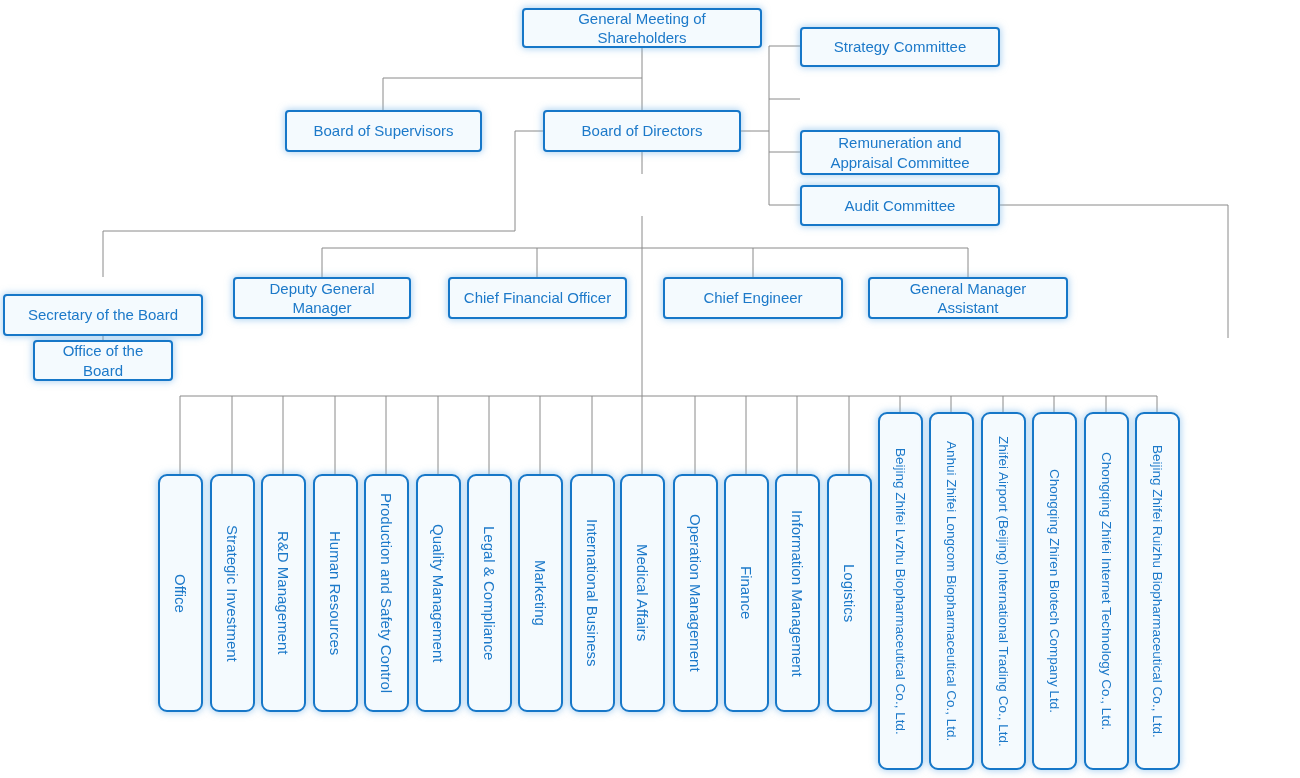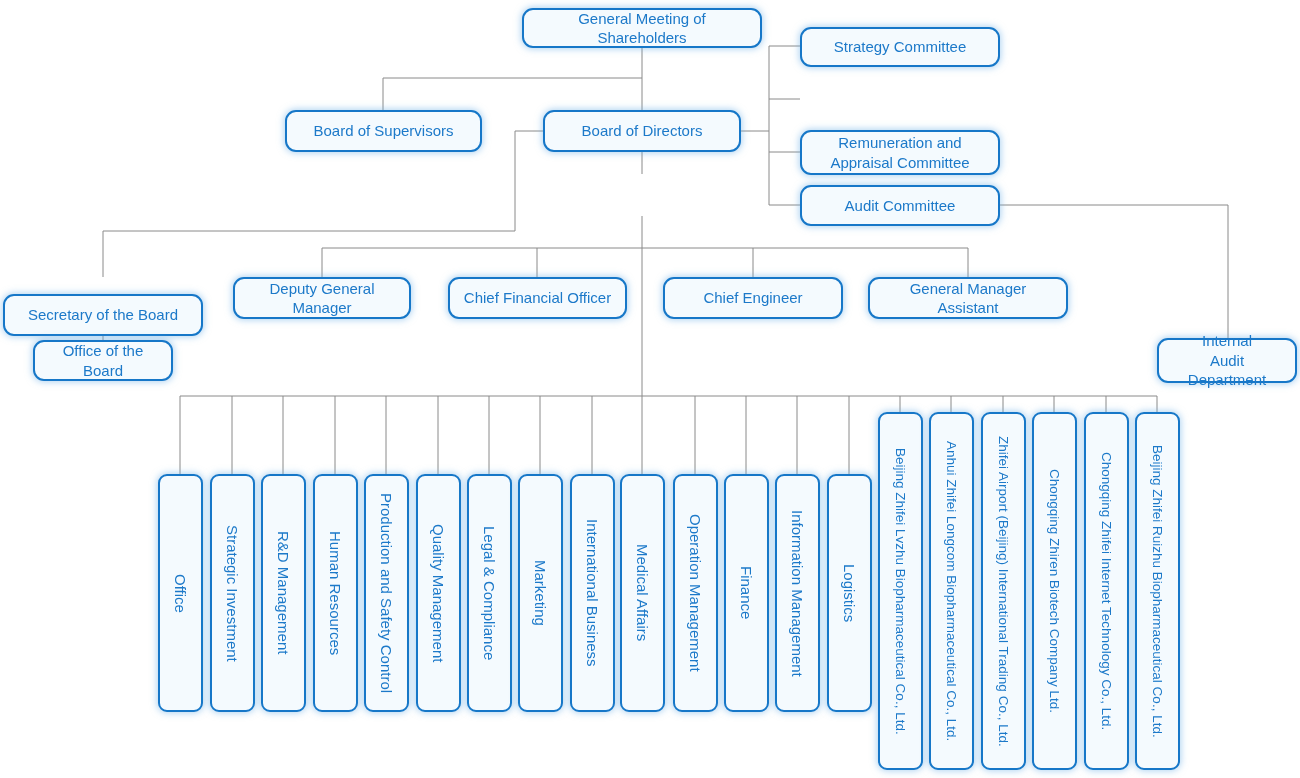--- a/index.html
+++ b/index.html
@@ -4,21 +4,21 @@
 <title>Organization Chart</title>
 <style>
   html,body{margin:0;padding:0;background:#ffffff;}
   #stage{
     position:relative;width:1300px;height:778px;background:#ffffff;overflow:hidden;
     font-family:"Liberation Sans", sans-serif;
   }
   #wires{position:absolute;left:0;top:0;width:1300px;height:778px;}
   .node{
     position:absolute;box-sizing:border-box;
-    background:#f4fafe;border:2px solid #1677c8;border-radius:11px;
+    background:#f4fafe;border:2px solid #1677c8;border-radius:4px;
     color:#1c79c9;font-size:15px;line-height:1.3;text-align:center;
     display:flex;align-items:center;justify-content:center;
     box-shadow:0 0 7px 1px rgba(110,175,230,0.55);
     padding:2px 10px;
   }
   .wrap2{padding:2px 27px;}
   .vert{
     writing-mode:vertical-rl;
     border-radius:9px;
     padding:6px 2px;
@@ -56,21 +56,20 @@
   <div class="node wrap2" style="left:800px;top:130px;width:200px;height:45px">Remuneration and Appraisal Committee</div>
   <div class="node" style="left:800px;top:185px;width:200px;height:41px">Audit Committee</div>
 
   <div class="node" style="left:3px;top:294px;width:200px;height:42px">Secretary of the Board</div>
   <div class="node" style="left:233px;top:277px;width:178px;height:42px">Deputy General Manager</div>
   <div class="node" style="left:663px;top:277px;width:180px;height:42px">Chief Engineer</div>
   <div class="node" style="left:448px;top:277px;width:179px;height:42px">Chief Financial Officer</div>
   <div class="node" style="left:868px;top:277px;width:200px;height:42px">General Manager Assistant</div>
 
   <div class="node" style="left:33px;top:340px;width:140px;height:41px">Office of the Board</div>
-  <div class="node wrap2" style="left:1157px;top:338px;width:140px;height:45px">Internal Audit Department</div>
 
   <div class="node vert dept" style="left:158px">Office</div>
   <div class="node vert dept" style="left:210px">Strategic Investment</div>
   <div class="node vert dept" style="left:261px">R&amp;D Management</div>
   <div class="node vert dept" style="left:313px">Human Resources</div>
   <div class="node vert dept" style="left:364px">Production and Safety Control</div>
   <div class="node vert dept" style="left:416px">Quality Management</div>
   <div class="node vert dept" style="left:467px">Legal &amp; Compliance</div>
   <div class="node vert dept" style="left:518px">Marketing</div>
   <div class="node vert dept" style="left:570px">International Business</div>

